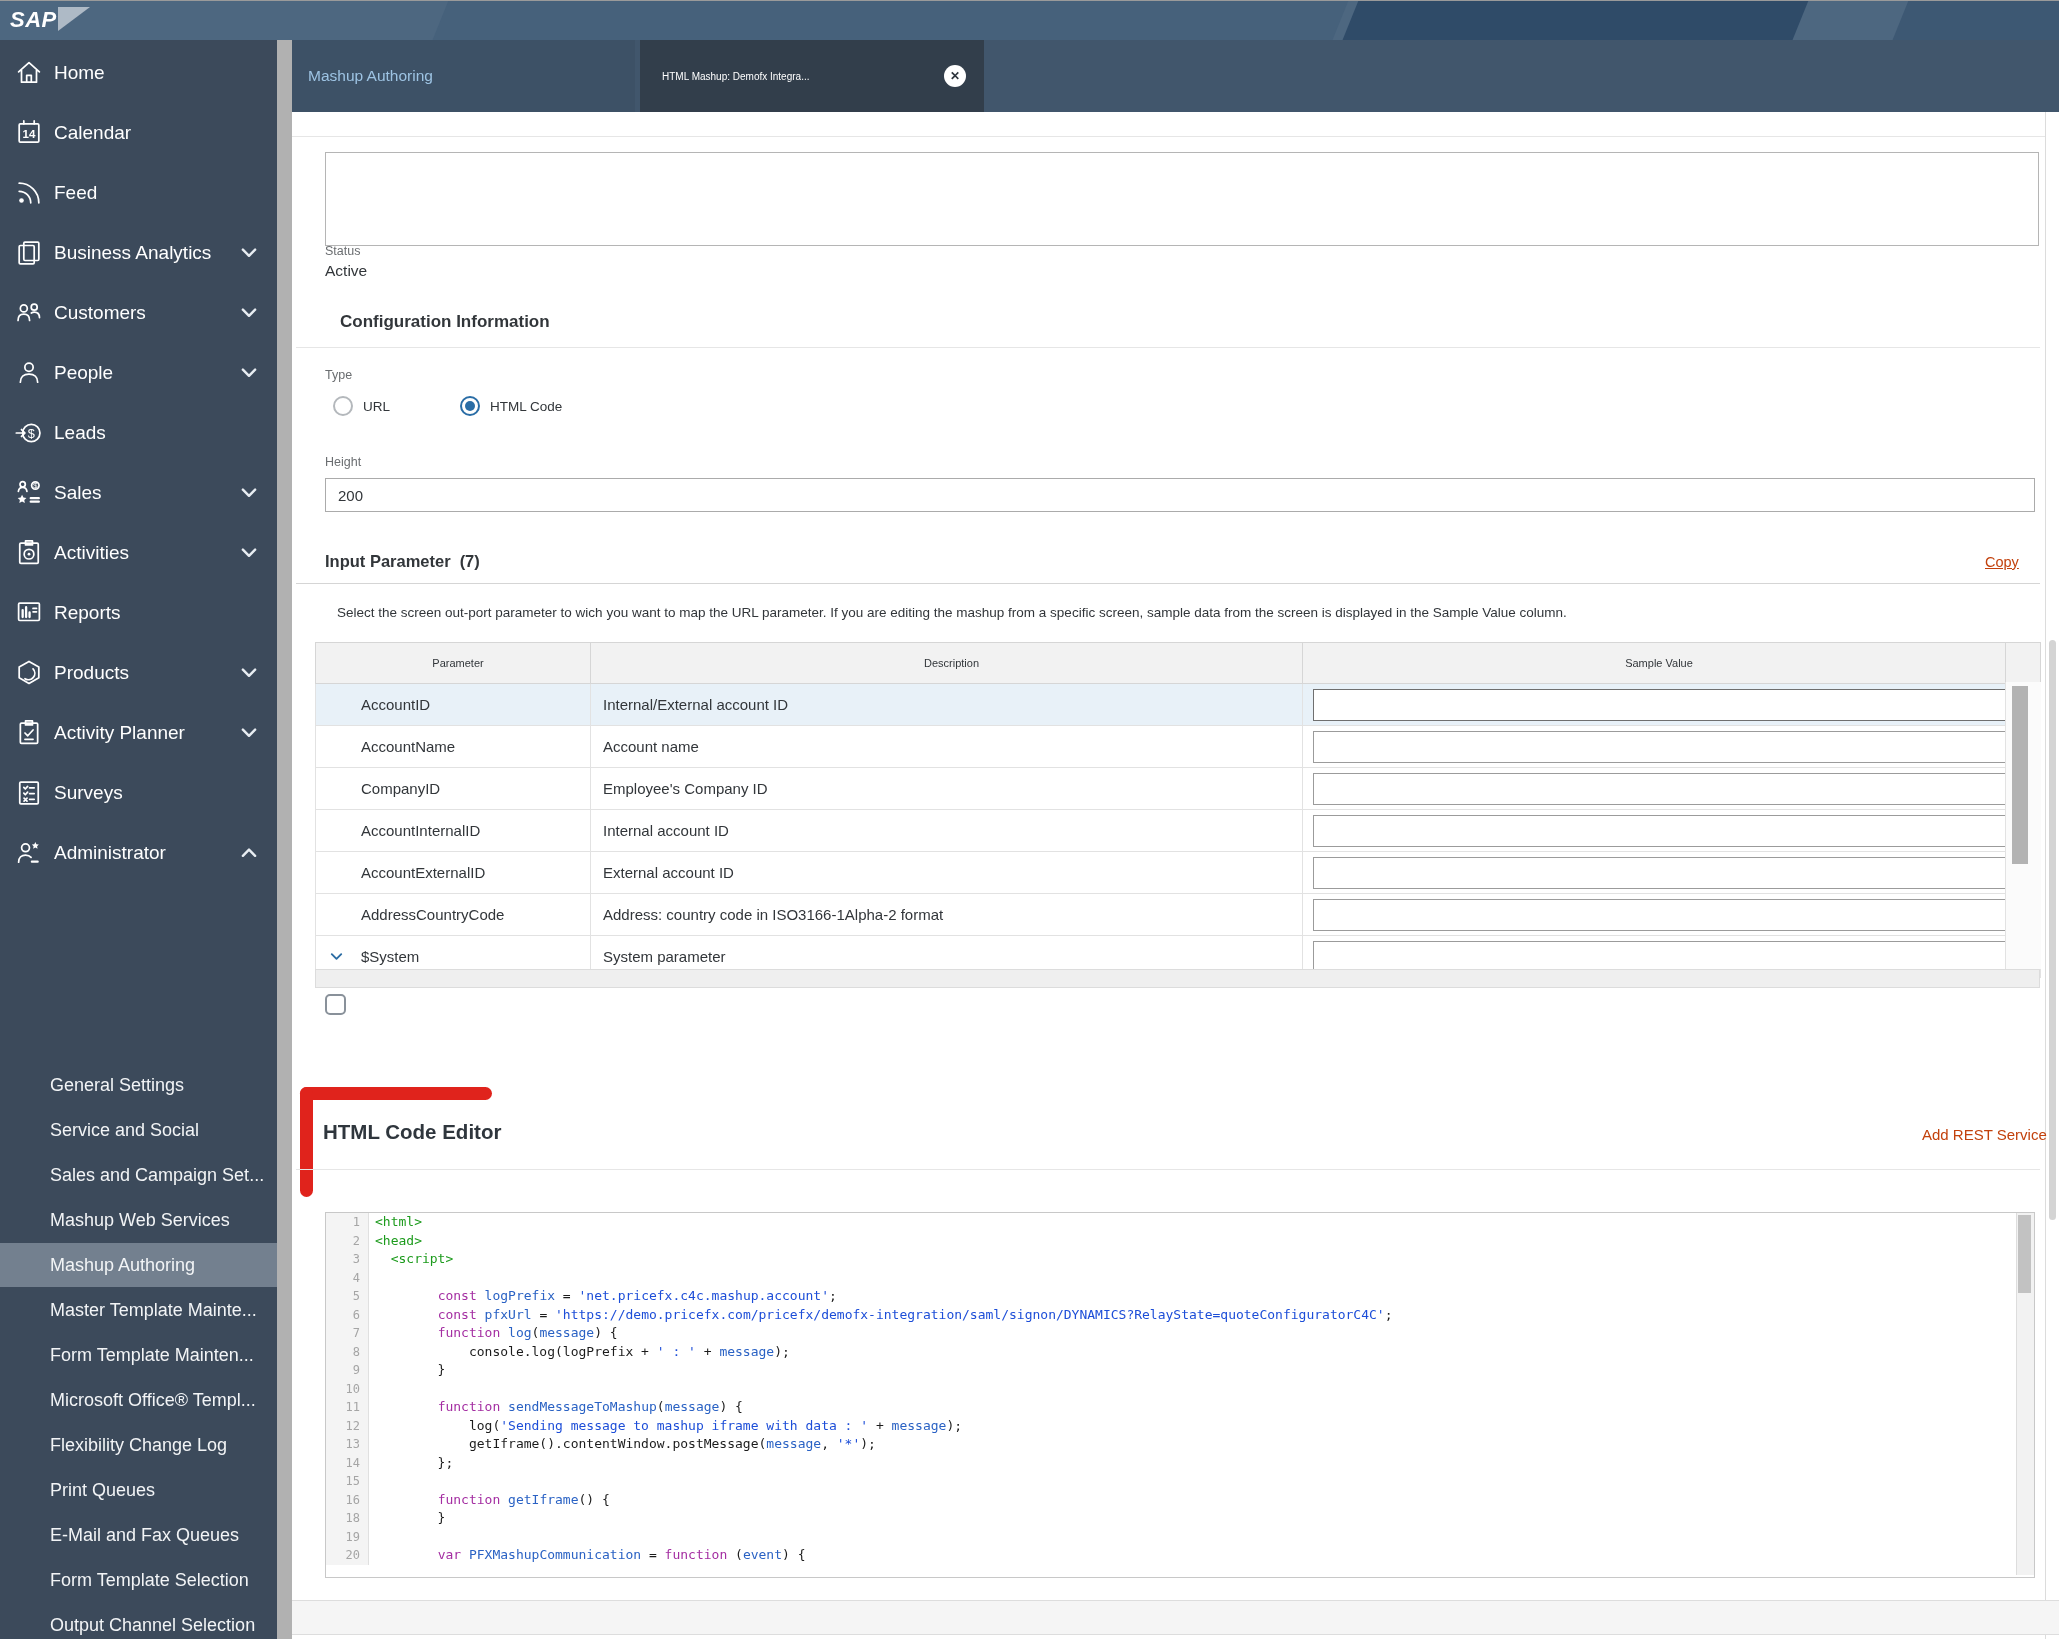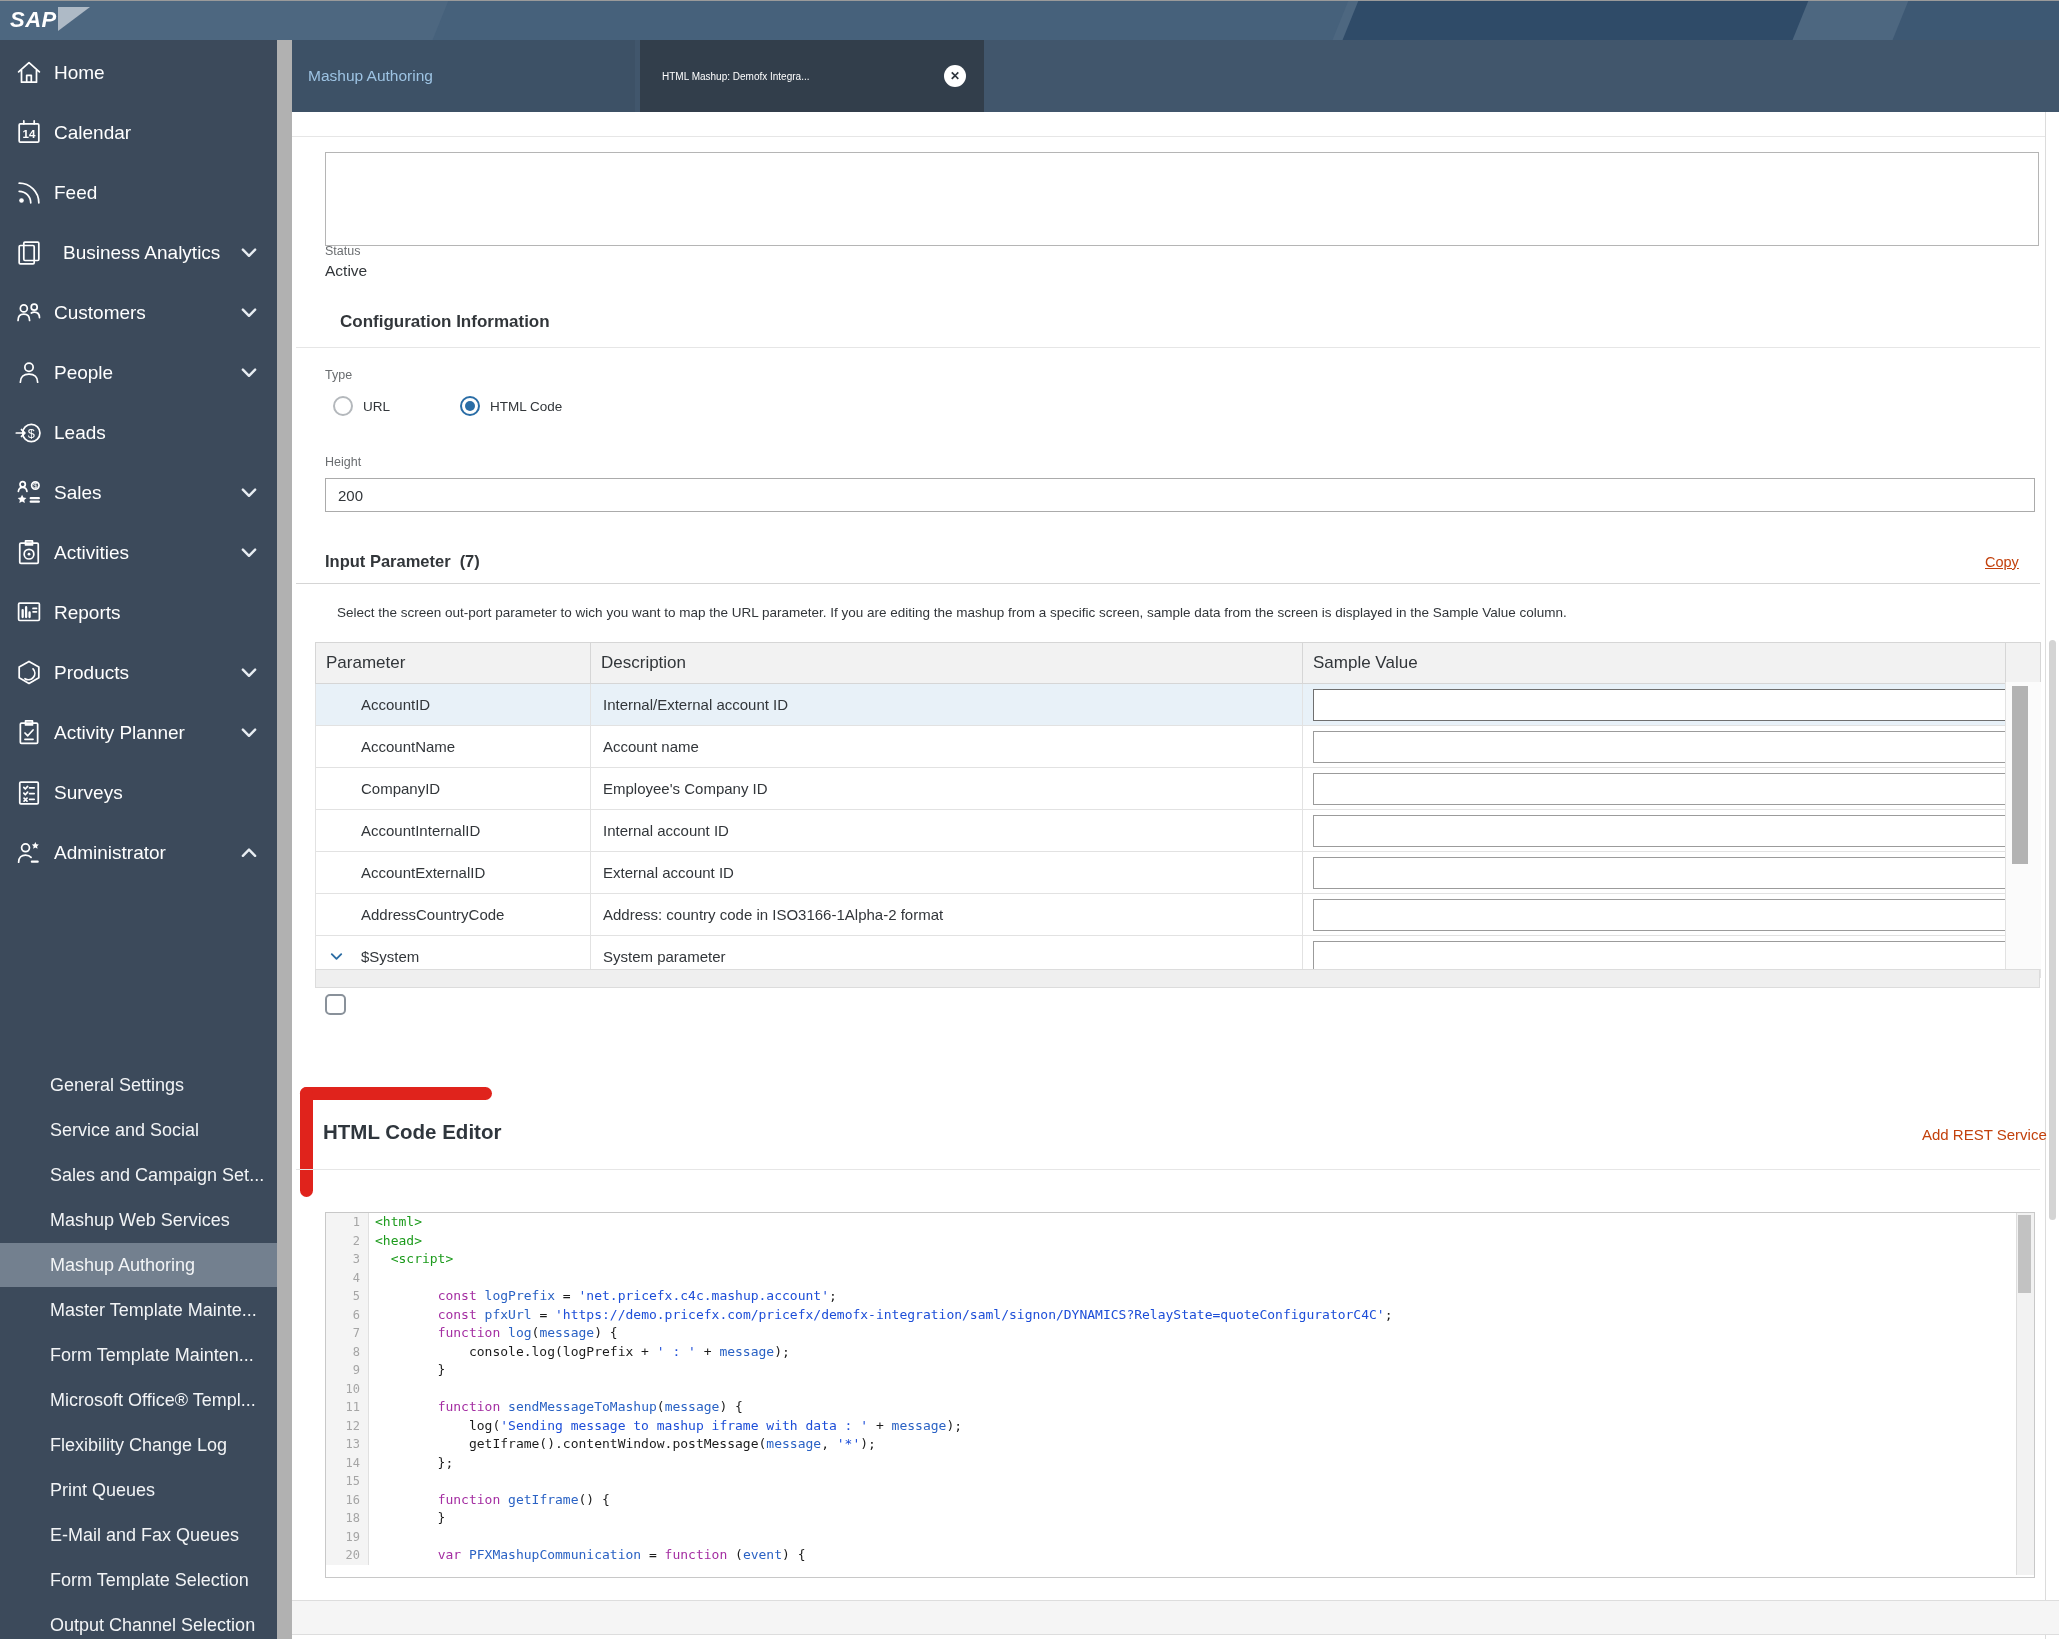--- a/index.html
+++ b/index.html
@@ -56,22 +56,22 @@
                 font-size:15px;color:#32363a;padding-left:12px;}
 
   .ip-title{font-size:16.5px;font-weight:bold;color:#32363a;}
   .ip-count{margin-left:9px;}
   .link{color:#c2410c;font-size:14.5px;cursor:pointer;}
   .u{text-decoration:underline;}
   .hint{font-size:13.5px;color:#32363a;}
 
   
   table.ptable{border-collapse:collapse;table-layout:fixed;width:1725px;background:#fff;}
-  .ptable th{background:#f2f2f2;border:1px solid #d6d6d6;height:40px;text-align:left;font-weight:normal;
-             font-size:17px;color:#32363a;padding:0 0 0 10px;}
+  .ptable th{background:#f2f2f2;border:1px solid #d6d6d6;height:40px;text-align:center;font-weight:normal;
+             font-size:11px;color:#32363a;padding:0 0 0 10px;}
   .ptable td{border:1px solid #e2e2e2;height:41px;font-size:15px;color:#32363a;padding:0;}
   .ptable td.param{padding-left:45px;position:relative;}
   .ptable td.desc{padding-left:12px;}
   .ptable tr.selected td{background:#e8f1f8;}
   .row-chev{position:absolute;left:12px;top:12px;width:17px;height:17px;cursor:pointer;}
   .sample-input{width:688px;height:28px;border:1px solid #9b9b9b;margin-left:10px;display:block;background:#fff;}
   tr.selected .sample-input{border-color:#6f6f6f;}
   .tbl-vscroll{left:2005px;top:682px;width:35px;height:287px;background:#fbfbfb;border-left:1px solid #e2e2e2;}
   .tbl-vthumb{left:2012px;top:686px;width:16px;height:178px;background:#b3b3b3;}
   .tbl-hscroll{left:315px;top:969px;width:1723px;height:17px;background:#efefef;border:1px solid #dcdcdc;}
@@ -133,21 +133,21 @@
           </svg></span>
         <span class="lb">Calendar</span>
       </div>
       <div class="side-item" style="top: 131px;">
         <span class="ic"><svg viewBox="0 0 26 26" width="30" height="30" fill="none" stroke="#fff" stroke-width="1.5" stroke-linecap="round" stroke-linejoin="round">
             <circle cx="6.5" cy="19.5" r="2" fill="#fff" stroke="none"></circle>
             <path d="M4.5 11.5a10 10 0 0 1 10 10 M4.5 4.5a17 17 0 0 1 17 17"></path>
           </svg></span>
         <span class="lb">Feed</span>
       </div>
-      <div class="side-item" style="top: 191px; gap: 9px;">
+      <div class="side-item" style="top: 191px;">
         <span class="ic"><svg viewBox="0 0 26 26" width="30" height="30" fill="none" stroke="#fff" stroke-width="1.5" stroke-linecap="round" stroke-linejoin="round">
             <rect x="8.5" y="3.5" width="13" height="16" rx="1"></rect>
             <rect x="4.5" y="6.5" width="13" height="16" rx="1"></rect>
           </svg></span>
         <span class="lb">Business Analytics</span>
         <span class="chev"><svg viewBox="0 0 18 18" width="20" height="20" fill="none" stroke="#e8edf2" stroke-width="2.2" stroke-linecap="round" stroke-linejoin="round">
             <path d="M3.5 6 9 11.5 14.5 6"></path>
           </svg></span>
       </div>
       <div class="side-item" style="top: 251px;">

